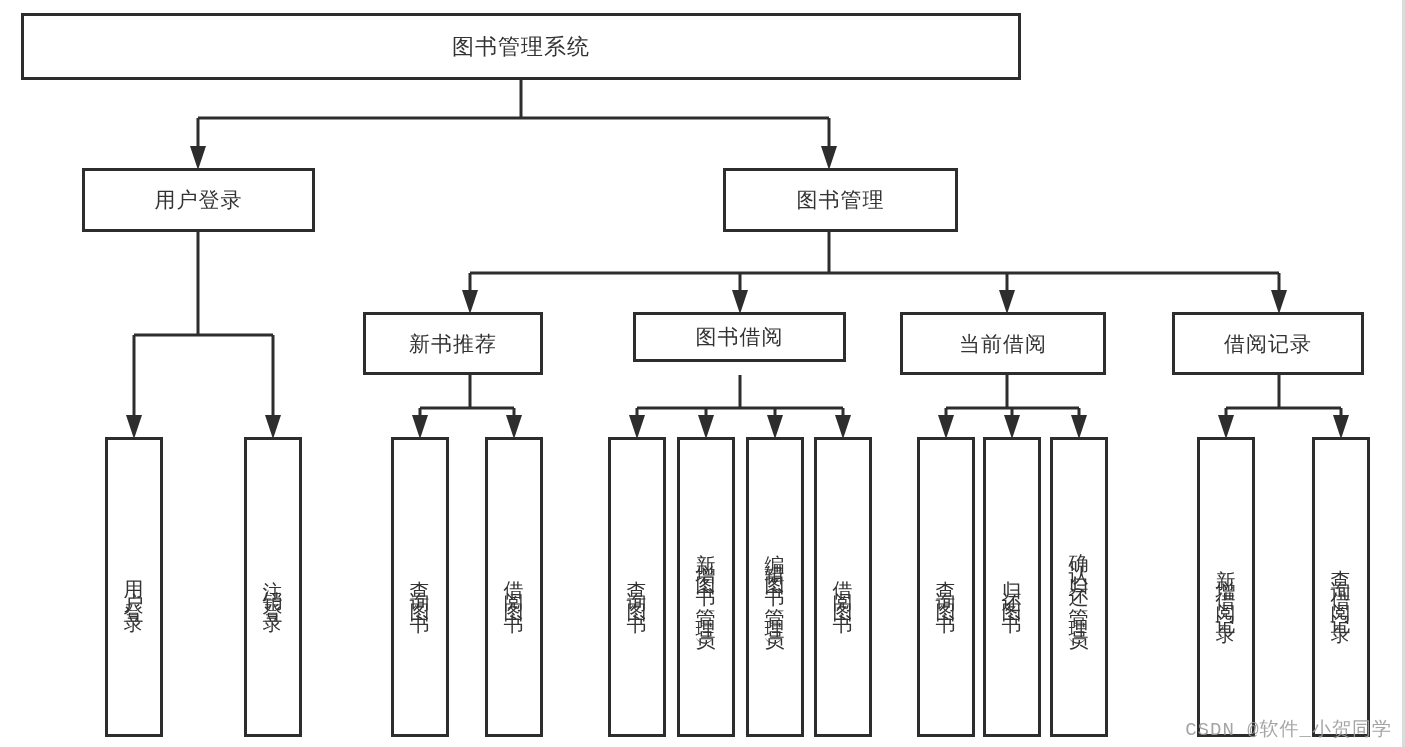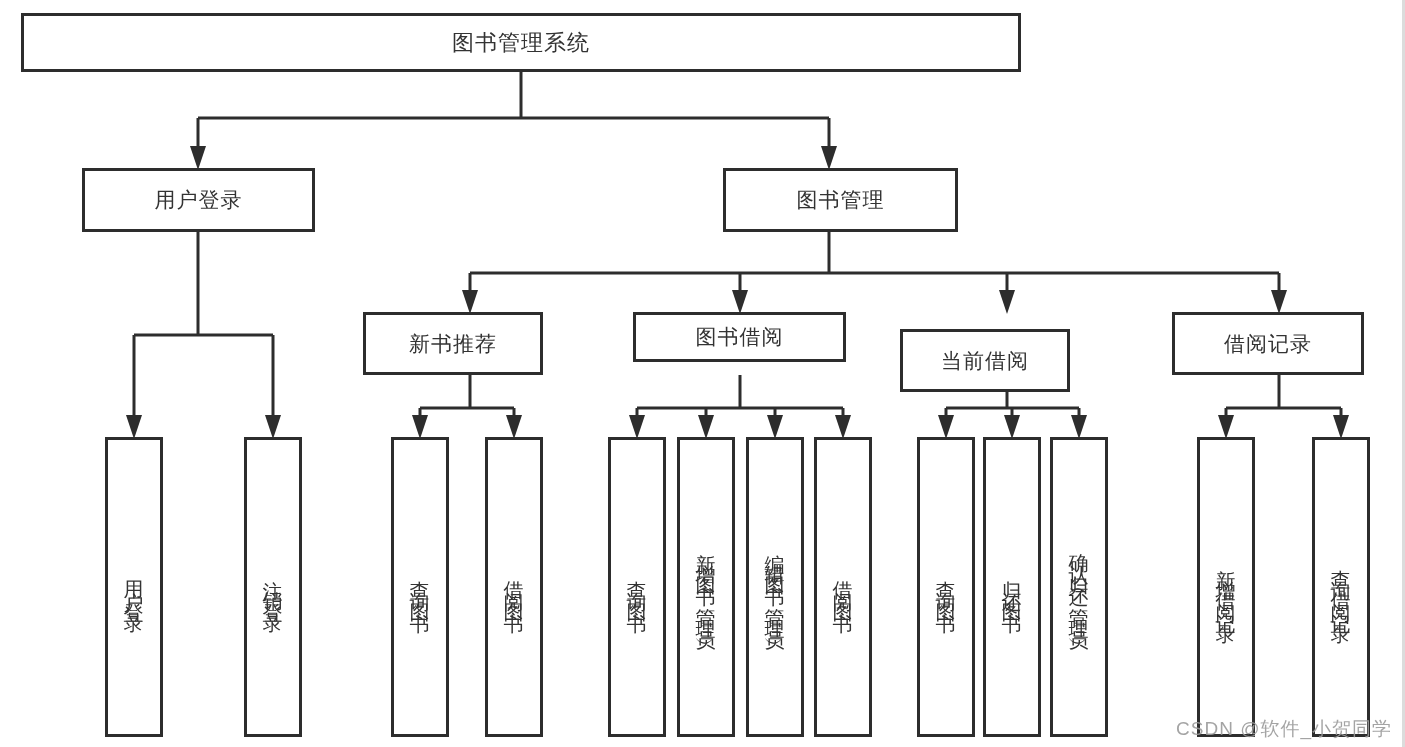--- a/index.html
+++ b/index.html
@@ -14,39 +14,40 @@
   .box{
     position:absolute;
     box-sizing:border-box;
     border:3px solid #2d2d2d;
     background:#ffffff;
     display:flex;align-items:center;justify-content:center;
     color:#333333;
     z-index:2;
   }
   .hbox{font-size:21px;letter-spacing:1px;white-space:nowrap;}
-  .rootbox{left:21px;top:13px;width:1000px;height:59px;font-size:22px;}
+  .rootbox{left:21px;top:13px;width:1000px;height:67px;font-size:22px;}
   .leaf{top:437px;width:58px;height:300px;}
   .vtext{
     writing-mode:vertical-rl;
     text-orientation:mixed;
     font-size:20px;
     letter-spacing:11px;
     line-height:1;
     color:#333333;
   }
   .watermark{
     position:absolute;
     right:13px;bottom:5px;
     font-size:19px;
     color:#9b9b9b;
     letter-spacing:1px;
     z-index:5;
     opacity:.9;
     white-space:nowrap;
+    font-family:Liberation Mono, monospace;
   }
   .page-edge{
     position:absolute;right:0;top:0;width:3px;height:747px;
     background:#dcdcdc;z-index:1;
   }
 </style>
 </head>
 <body>
 
 <div class="stage">
@@ -130,21 +131,21 @@
   <div class="box hbox" style="left:711px;top:168px;width:235px;height:64px;margin-left:12px;">
     <span>图书管理</span>
   </div>
 
   <div class="box hbox" style="left:363px;top:312px;width:180px;height:63px;">
     <span>新书推荐</span>
   </div>
   <div class="box hbox" style="left:633px;top:312px;width:213px;height:50px;">
     <span>图书借阅</span>
   </div>
-  <div class="box hbox" style="left:900px;top:329px;width:170px;height:63px;">
+  <div class="box hbox" style="left:900px;top:312px;width:206px;height:63px;">
     <span>当前借阅</span>
   </div>
   <div class="box hbox" style="left:1172px;top:312px;width:192px;height:63px;">
     <span>借阅记录</span>
   </div>
 
   <div class="box leaf" style="left:105px;">
     <span class="vtext">用户登录</span>
   </div>
   <div class="box leaf" style="left:244px;">

